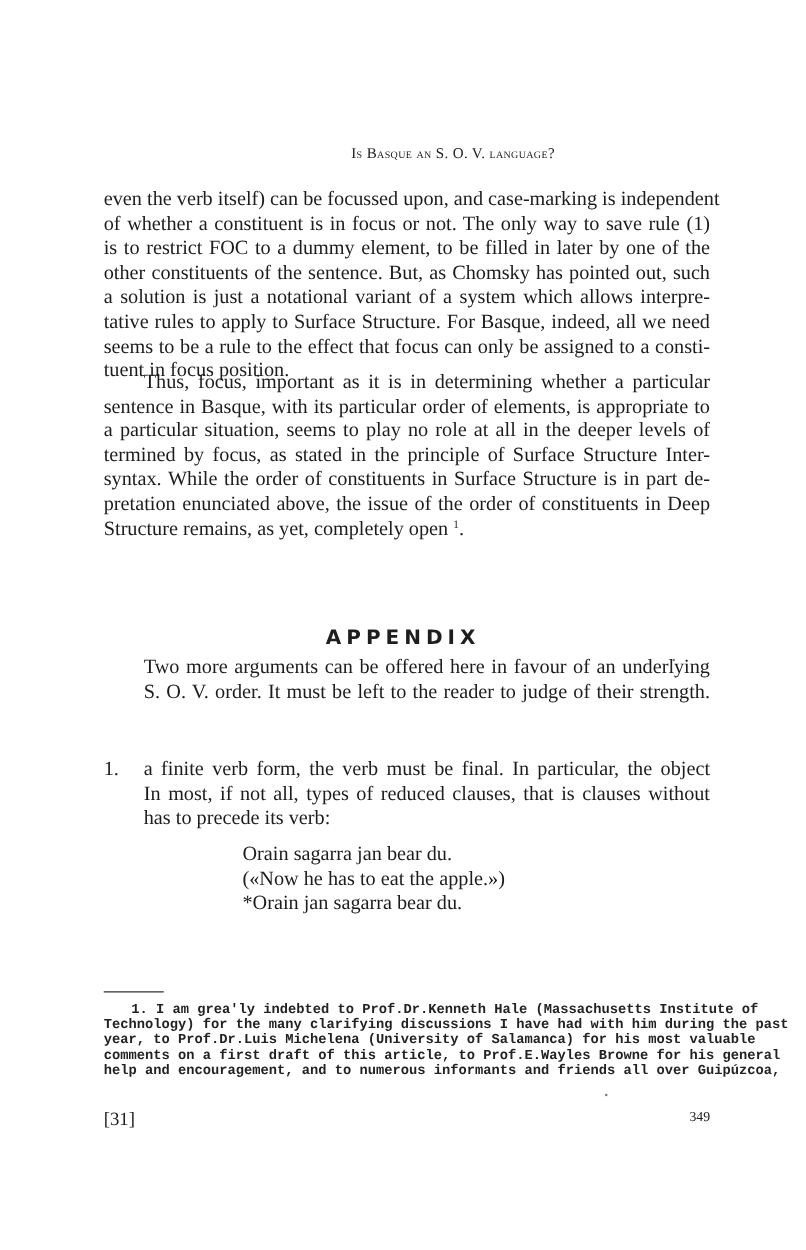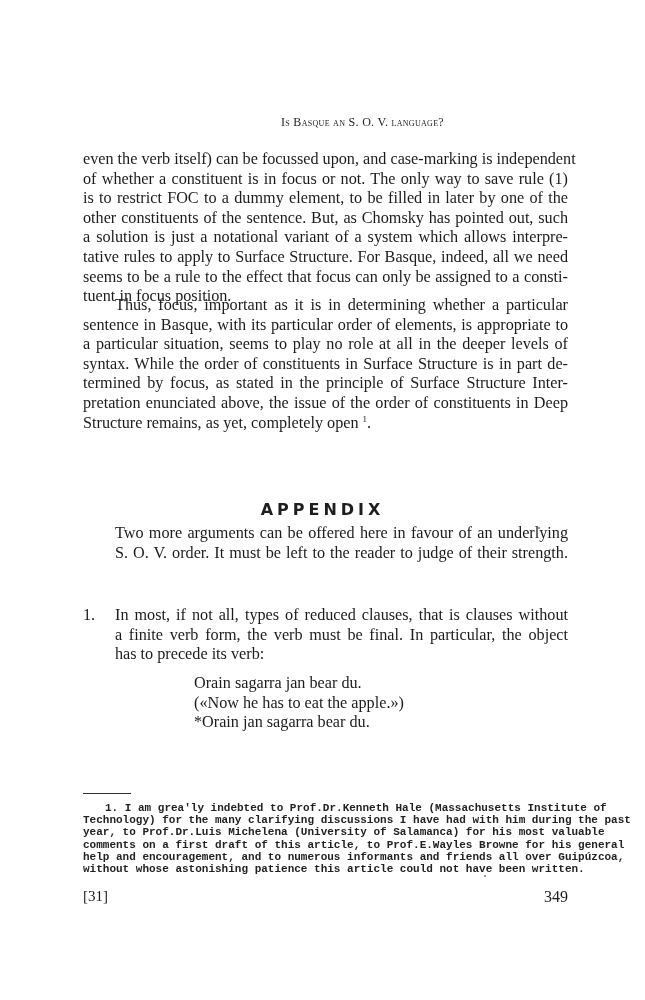--- a/index.html
+++ b/index.html
@@ -28,21 +28,21 @@
   .examples div { white-space: nowrap; }
   .footnote-rule { left: 83px; top: 793px; width: 48px; border-top: 1px solid #333; }
   .footnote {
     left: 83px; width: 485px; top: 802px;
     font-family: "Liberation Mono", "DejaVu Sans Mono", monospace; font-weight: bold;
     font-size: 11px; line-height: 12.2px; color: #222;
   }
   .footnote .line { height: 12.2px; }
   .fn-indent { padding-left: 22px; }
   .folio-left { left: 83px; top: 888px; font-size: 15px; }
-  .folio-right { left: 540px; top: 888px; font-size: 16px; width: 28px; text-align: right; }
+  .folio-right { left: 540px; top: 888px; font-size: 11px; width: 28px; text-align: right; }
   sup { font-size: 9px; line-height: 0; vertical-align: 6px; }
   .speck { width: 2px; height: 2px; background: #777; border-radius: 1px; }
 </style>
 </head>
 <body>
 
 <div class="abs running-head">Is Basque an S. O. V. language?</div>
 
 <div class="para" style="top:150px;">
   <span class="line">even the verb itself) can be focussed upon, and case-marking is independent</span>
@@ -52,54 +52,53 @@
   <span class="line">a solution is just a notational variant of a system which allows interpre-</span>
   <span class="line">tative rules to apply to Surface Structure. For Basque, indeed, all we need</span>
   <span class="line">seems to be a rule to the effect that focus can only be assigned to a consti-</span>
   <span class="line last">tuent in focus position.</span>
 </div>
 
 <div class="para" style="top:296px;">
   <span class="line indent">Thus, focus, important as it is in determining whether a particular</span>
   <span class="line">sentence in Basque, with its particular order of elements, is appropriate to</span>
   <span class="line">a particular situation, seems to play no role at all in the deeper levels of</span>
+  <span class="line">termined by focus, as stated in the principle of Surface Structure Inter-</span>
   <span class="line">syntax. While the order of constituents in Surface Structure is in part de-</span>
-  <span class="line">termined by focus, as stated in the principle of Surface Structure Inter-</span>
   <span class="line">pretation enunciated above, the issue of the order of constituents in Deep</span>
   <span class="line last"><span>Structure remains, as yet, completely open</span>&nbsp;<sup>1</sup>.</span>
 </div>
 
 <div class="abs appendix-heading">APPENDIX</div>
 <div class="abs speck" style="left:538px; top:527px;"></div>
 
 <div class="para appendix-para">
   <span class="line">Two more arguments can be offered here in favour of an underlying</span>
   <span class="line">S. O. V. order. It must be left to the reader to judge of their strength.</span>
 </div>
 
 <div class="abs item-num">1.</div>
 <div class="para item-para">
+  <span class="line">a finite verb form, the verb must be final. In particular, the object</span>
   <span class="line">In most, if not all, types of reduced clauses, that is clauses without</span>
-  <span class="line">a finite verb form, the verb must be final. In particular, the object</span>
   <span class="line last">has to precede its verb:</span>
 </div>
 
 <div class="abs examples">
   <div>Orain sagarra jan bear du.</div>
   <div>(«Now he has to eat the apple.»)</div>
   <div>*Orain jan sagarra bear du.</div>
 </div>
 
 <div class="abs footnote-rule"></div>
 
 <div class="abs footnote">
   <span class="line fn-indent">1. I am grea'ly indebted to Prof.Dr.Kenneth Hale (Massachusetts Institute of</span>
   <span class="line">Technology) for the many clarifying discussions I have had with him during the past</span>
   <span class="line">year, to Prof.Dr.Luis Michelena (University of Salamanca) for his most valuable</span>
   <span class="line">comments on a first draft of this article, to Prof.E.Wayles Browne for his general</span>
   <span class="line">help and encouragement, and to numerous informants and friends all over Guipúzcoa,</span>
-  <span class="line last">without whose astonishing patience this article could not have been written.</span>
 </div>
 
 <div class="abs speck" style="left:484px; top:875px;"></div>
 
 <div class="abs folio-left">[31]</div>
 <div class="abs folio-right">349</div>
 
 </body></html>

